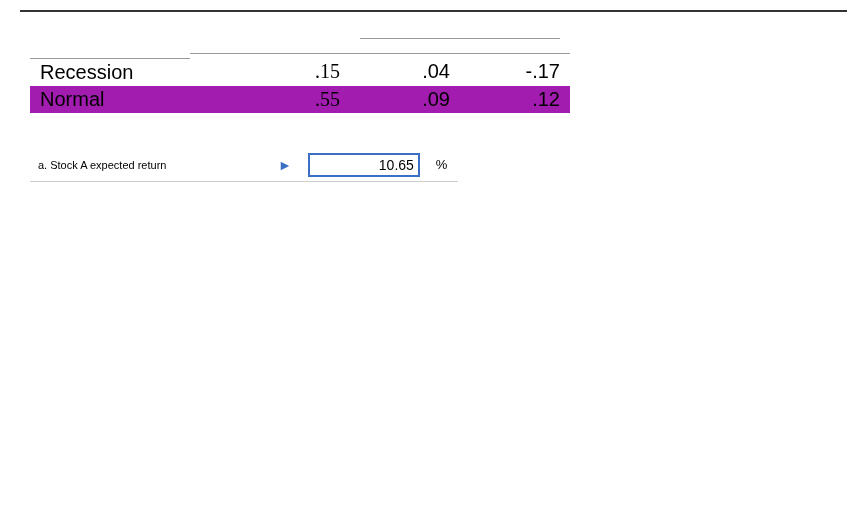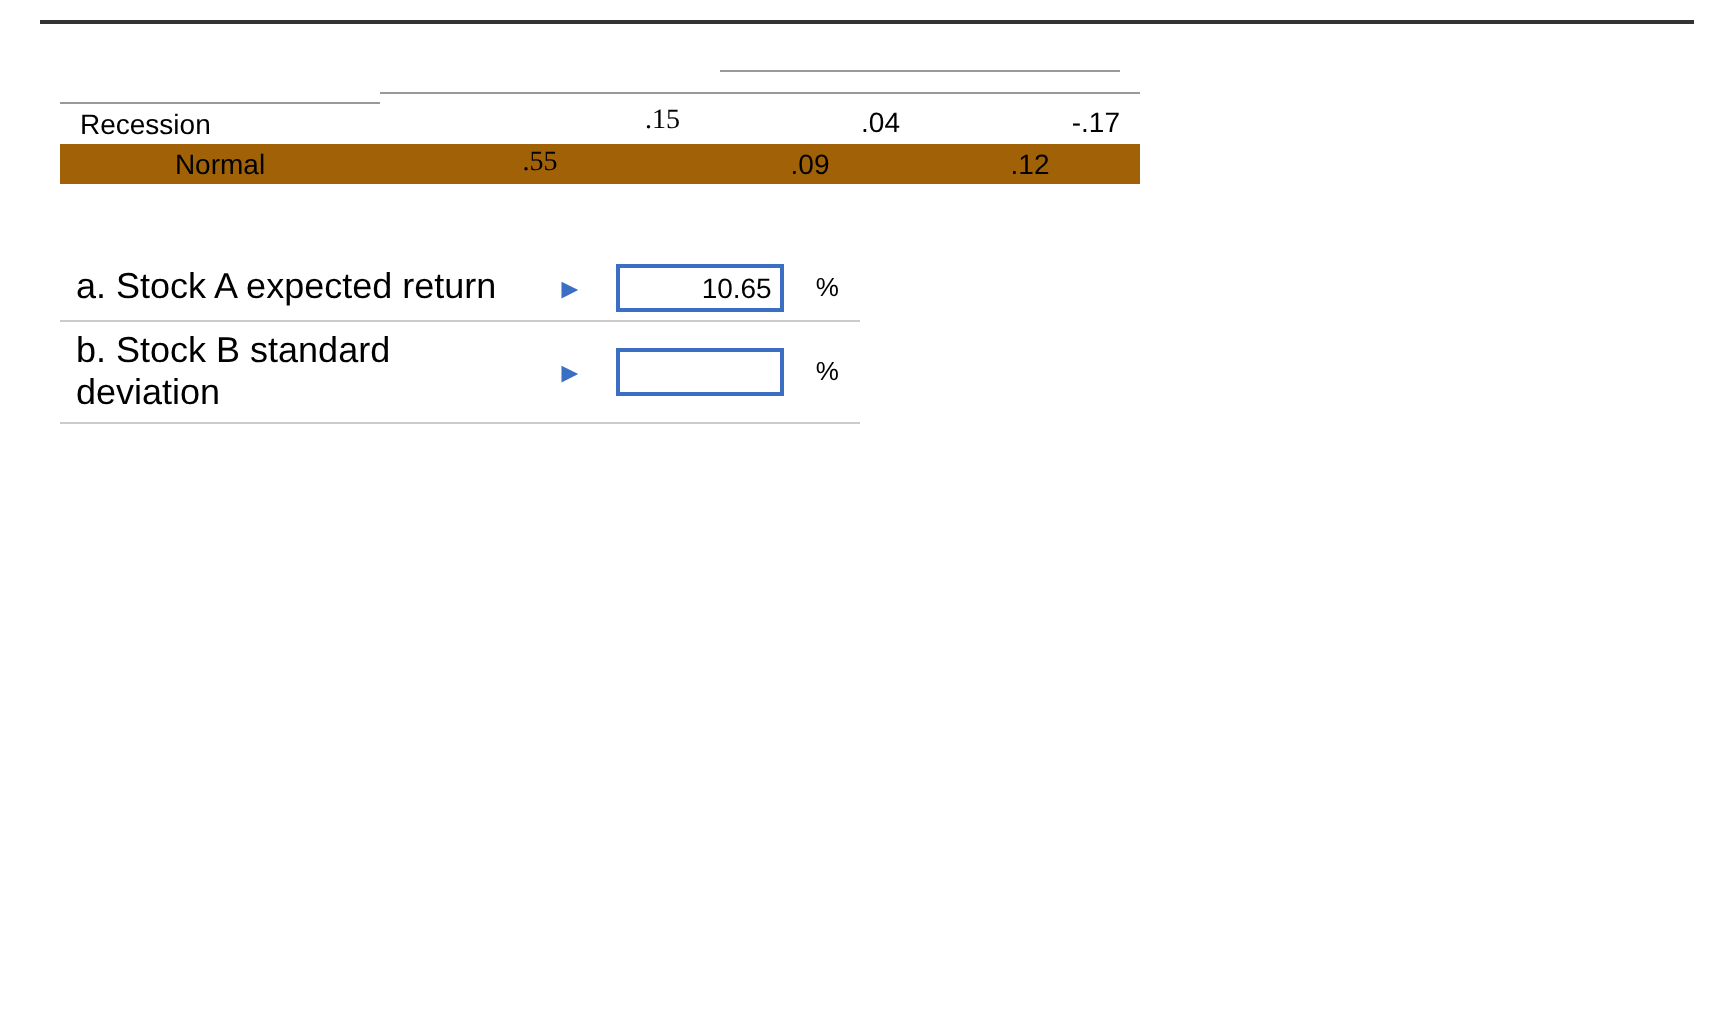--- a/index.html
+++ b/index.html
@@ -19,42 +19,41 @@
       padding-top: 4px;
     }
 
     .table-section {
       margin-bottom: 16px;
       margin-left: 10px;
     }
 
     table.data-table {
       border-collapse: collapse;
-      font-size: 14px;
+      font-size: 20px;
     }
 
     table.data-table td {
       padding: 2px 10px;
       vertical-align: middle;
     }
 
     .col-state { width: 160px; }
     .col-prob { width: 160px; text-align: right; font-family: Liberation Serif, serif; }
     .col-stocka { width: 110px; text-align: right; margin-top: 24px; }
     .col-stockb { width: 110px; text-align: right; }
 
     .rate-header {
       text-align: center;
       border-bottom: 1px solid #999;
       padding-bottom: 2px;
     }
 
     tr.shaded-row td {
-      background-color: #a16207;
-      text-align: center;
+      background-color: #a21caf;
     }
 
     .questions-section {
       margin: 14px 0 14px 0;
       font-size: 14px;
       line-height: 1.6;
     }
 
     .question-line {
       margin-bottom: 6px;
@@ -85,34 +84,34 @@
       border-bottom: 1px solid #ccc;
     }
 
     table.answer-table td {
       padding: 4px 8px;
       vertical-align: middle;
     }
 
     .answer-label-col {
       width: 240px;
-      font-size: 18px;
+      font-size: 11px;
     }
 
     .answer-input-col {
       width: 100px;
     }
 
     .answer-unit-col {
       width: 30px;
       font-size: 13px;
     }
 
     .answer-input {
-      width: 84px;
+      width: 112px;
       border: 2px solid #3a6fc4;
       padding: 2px 4px;
       text-align: right;
       font-size: 14px;
       outline: none;
     }
 
     .arrow-cell {
       width: 14px;
       padding: 0 2px;
@@ -197,23 +196,15 @@
   <table class="answer-table" id="answer-table">
     <tbody>
         <tr>
     <td class="answer-label-col">a. Stock A expected return</td>
     <td class="arrow-cell"><span class="blue-arrow">►</span></td>
     <td class="answer-input-col">
       <input class="answer-input" type="text" value="10.65" style="">
     </td>
     <td class="answer-unit-col">%</td>
   </tr>
-        <tr>
-    <td class="answer-label-col">b. Stock B standard deviation</td>
-    <td class="arrow-cell"><span class="blue-arrow">►</span></td>
-    <td class="answer-input-col">
-      <input class="answer-input" type="text" value="" style="">
-    </td>
-    <td class="answer-unit-col">%</td>
-  </tr>
       </tbody>
   </table>
 </div>
 
 </body></html>

